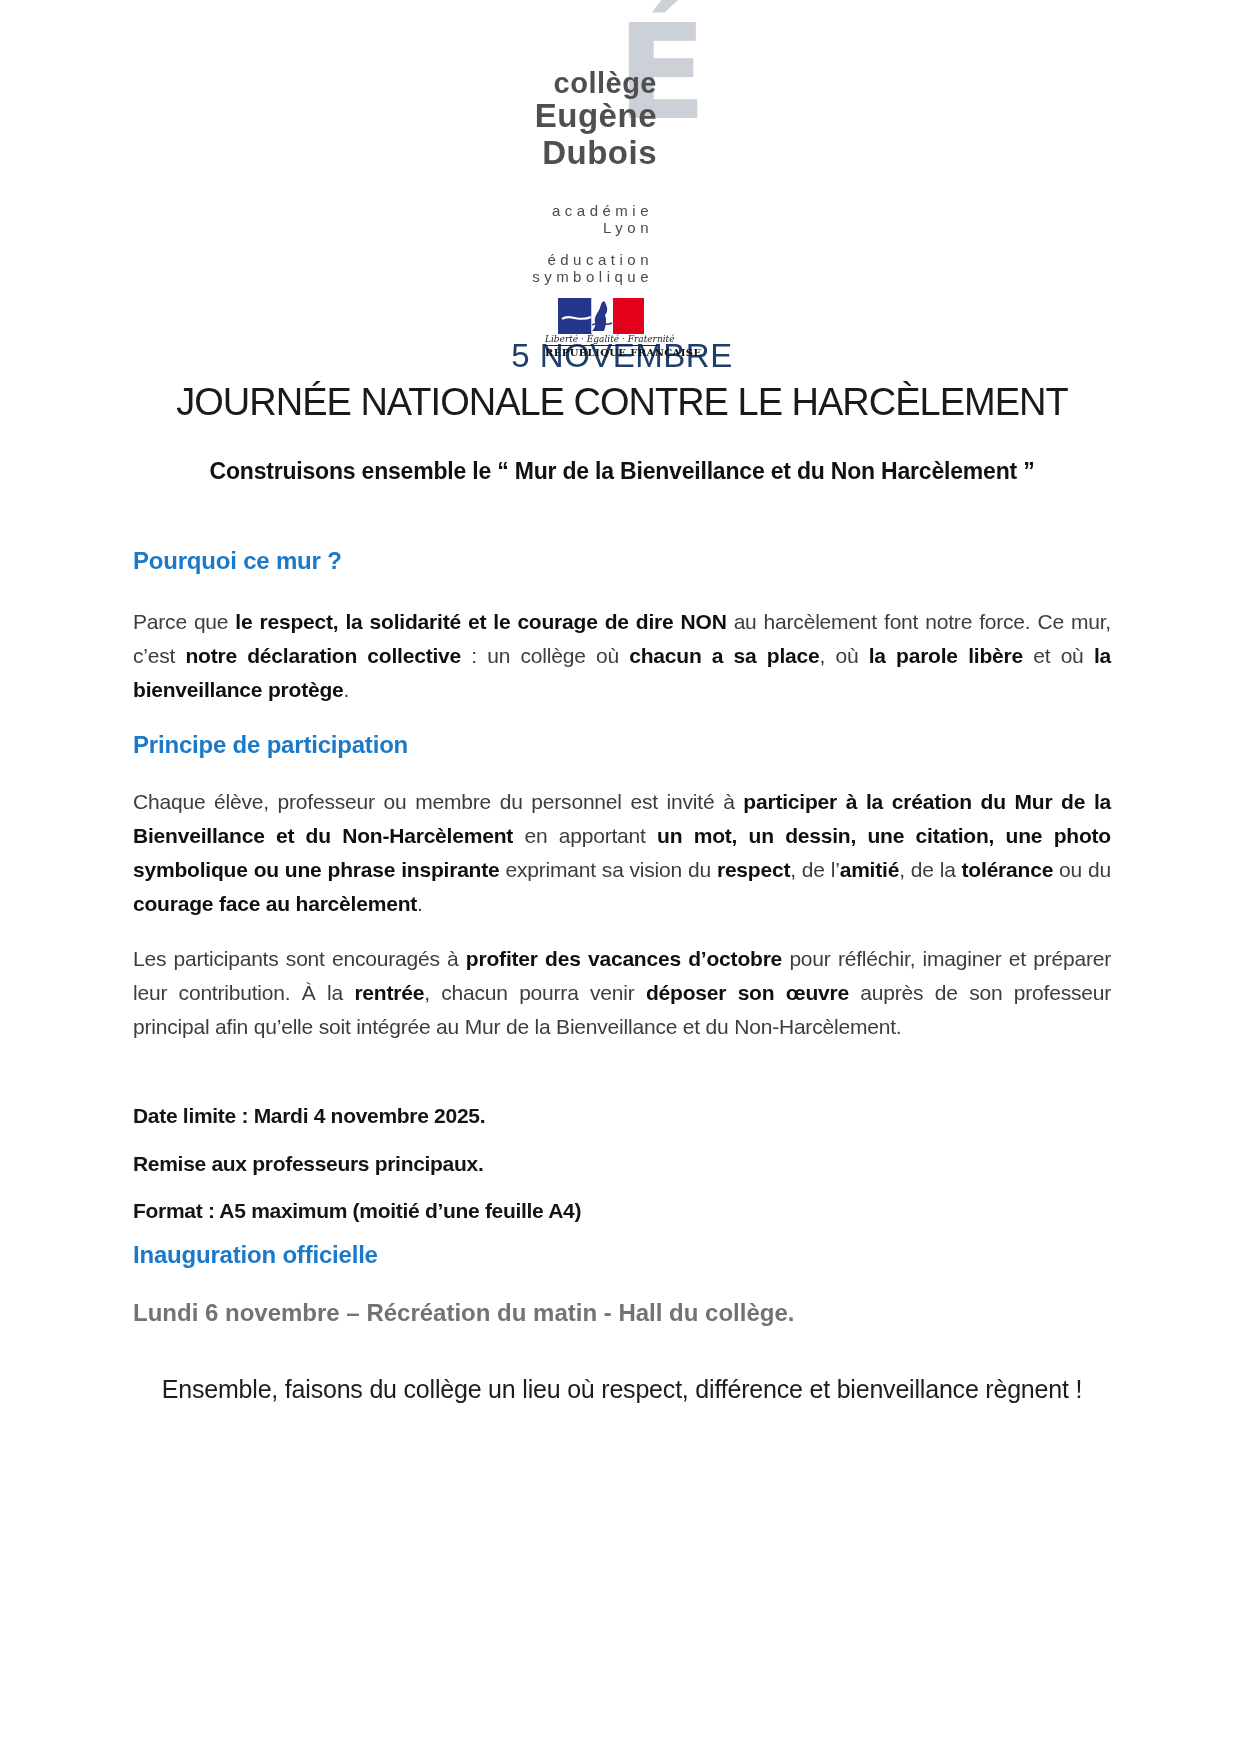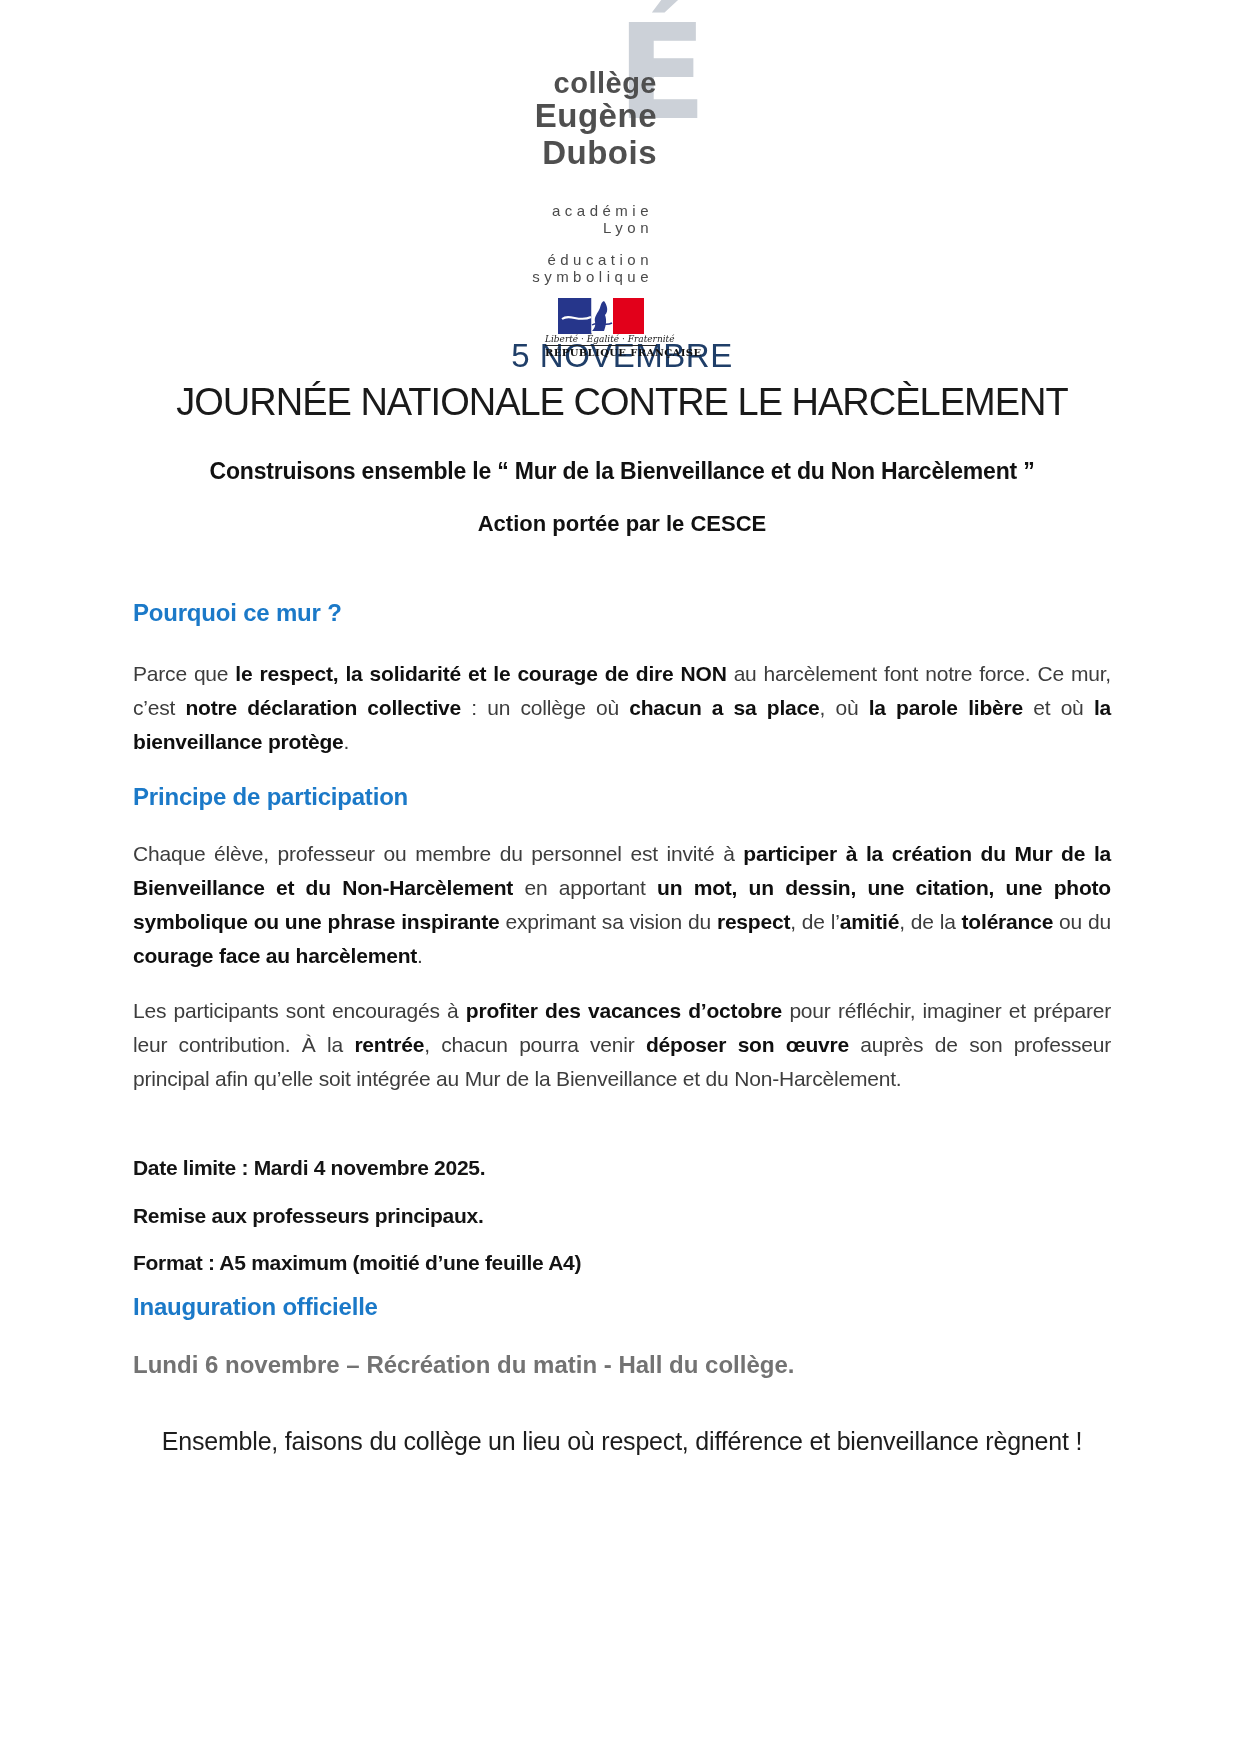--- a/index.html
+++ b/index.html
@@ -149,21 +149,20 @@
       </svg>
       <div class="motto">Liberté · Égalité · Fraternité</div>
       <div class="republique">RÉPUBLIQUE FRANÇAISE</div>
     </div>
   </header>
 
   <main class="content">
     <div class="date-title">5 NOVEMBRE</div>
     <h1 class="main-title">JOURNÉE NATIONALE CONTRE LE HARCÈLEMENT</h1>
     <div class="subtitle">Construisons ensemble le “ Mur de la Bienveillance et du Non Harcèlement ”</div>
-    <div class="action-line">Action portée par le CESCE</div>
 
     <h2 class="h-blue" style="margin:62px 0 0 0;">Pourquoi ce mur ?</h2>
     <p class="para" style="margin-top:30px;"><span>Parce que </span><span class="b">le respect, la solidarité et le courage de dire NON</span><span> au harcèlement font notre force. Ce mur, c’est </span><span class="b">notre déclaration collective</span><span> : un collège où </span><span class="b">chacun a sa place</span><span>, où </span><span class="b">la parole libère</span><span> et où </span><span class="b">la bienveillance protège</span><span>.</span></p>
 
     <h2 class="h-blue" style="margin:24px 0 0 0;">Principe de participation</h2>
     <p class="para"><span>Chaque élève, professeur ou membre du personnel est invité à </span><span class="b">participer à la création du Mur de la Bienveillance  et du Non-Harcèlement</span><span> en apportant </span><span class="b">un mot, un dessin, une citation, une photo symbolique ou une phrase inspirante</span><span> exprimant sa vision du </span><span class="b">respect</span><span>, de l’</span><span class="b">amitié</span><span>, de la </span><span class="b">tolérance</span><span> ou du </span><span class="b">courage face au harcèlement</span><span>.</span></p>
     <p class="para" style="margin-top:16px;"><span>Les participants sont encouragés à </span><span class="b">profiter des vacances d’octobre</span><span> pour réfléchir, imaginer et préparer leur contribution. À la </span><span class="b">rentrée</span><span>, chacun pourra venir </span><span class="b">déposer son œuvre</span><span> auprès de son professeur principal afin qu’elle soit intégrée au Mur de la Bienveillance et du Non-Harcèlement.</span></p>
 
     <div class="detail" style="margin-top:60px;">Date limite : Mardi 4 novembre 2025.</div>
     <div class="detail" style="margin-top:24px;">Remise aux professeurs principaux.</div>

